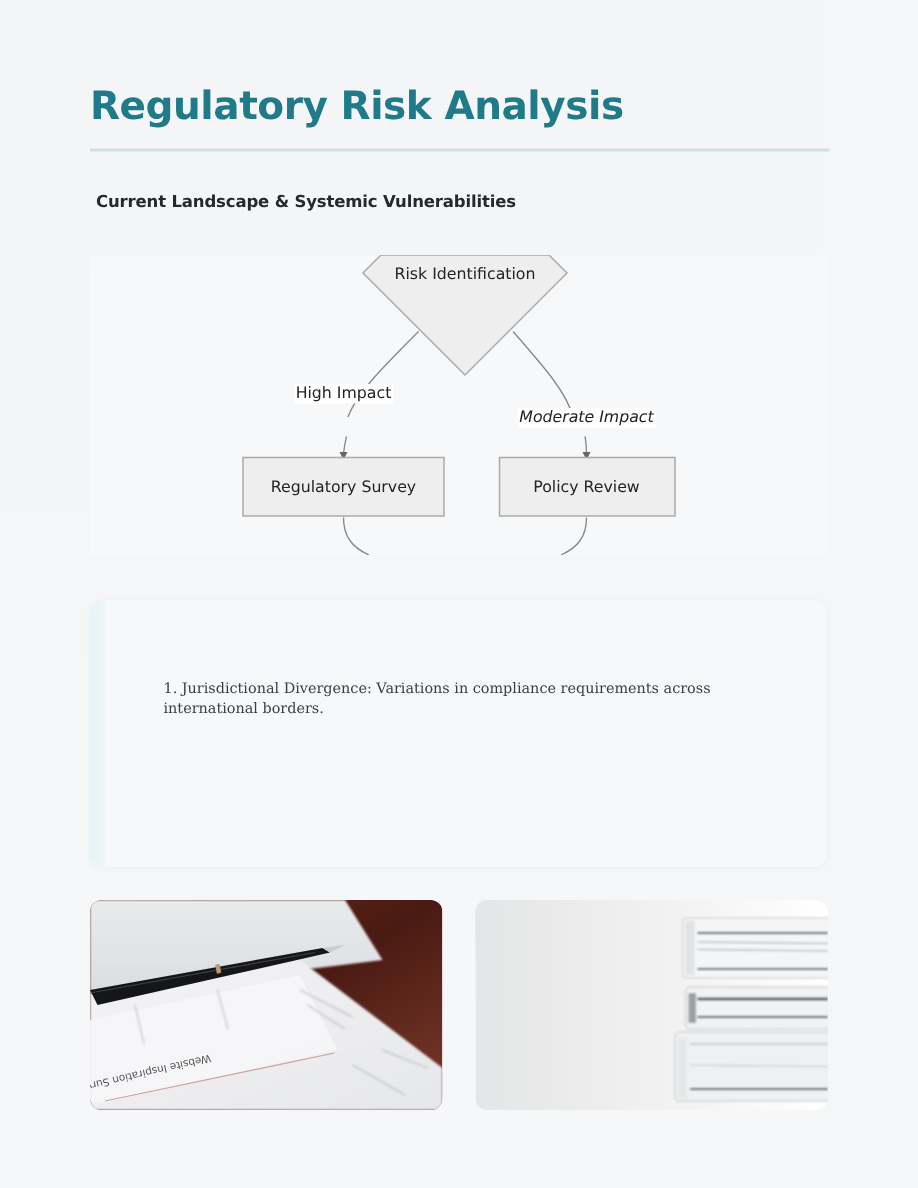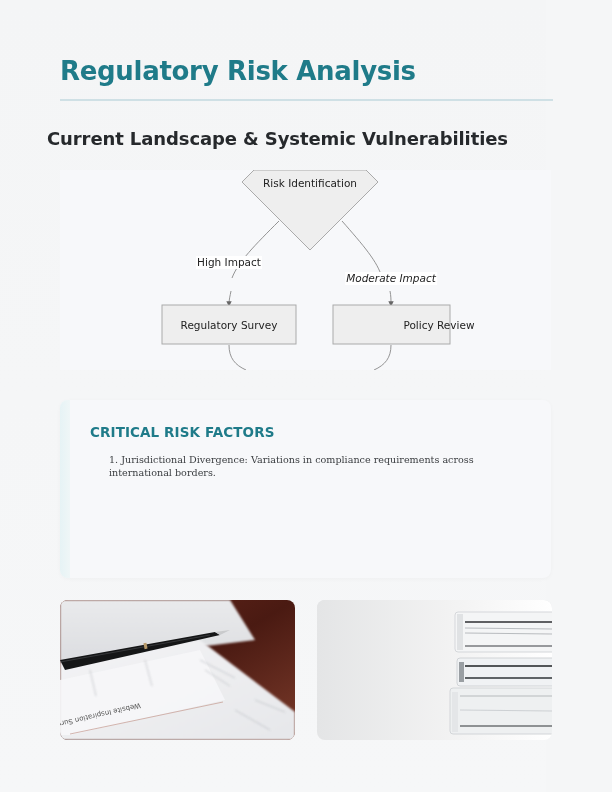--- a/index.html
+++ b/index.html
@@ -34,24 +34,24 @@
     .title-rule {
       position: absolute;
       left: 60px;
       top: 99px;
       width: 493px;
       height: 2px;
       background: #cfe0e5;
     }
     .subtitle {
       position: absolute;
-      left: 47px;
+      left: 64px;
       top: 128px;
       font-family: "DejaVu Sans", sans-serif;
-      font-size: 18px;
+      font-size: 11px;
       font-weight: 600;
       letter-spacing: -0.1px;
       color: #26292c;
       white-space: nowrap;
     }
     .diagram {
       position: absolute;
       left: 60px;
       top: 170px;
       width: 491px;
@@ -167,26 +167,25 @@
       <rect x="102" y="135" width="134" height="39" fill="#eeeeee" stroke="#aaaaaa" stroke-width="1"></rect>
       <rect x="273" y="135" width="117" height="39" fill="#eeeeee" stroke="#aaaaaa" stroke-width="1"></rect>
 
       <path d="M169,175 C169,188 175,195 186,200" fill="none" stroke="#888" stroke-width="0.9"></path>
       <path d="M331,175 C331,188 325,195 314,200" fill="none" stroke="#888" stroke-width="0.9"></path>
     </svg>
     <div class="node-label" style="left:250px; top:7px;">Risk Identification</div>
     <div class="edge-label" style="left:169px; top:86px;">High Impact</div>
     <div class="edge-label" style="left:331px; top:102px;font-style:italic;">Moderate Impact</div>
     <div class="node-label" style="left:169px; top:149px;">Regulatory Survey</div>
-    <div class="node-label" style="left:331px; top:149px;margin-left:48px;">Policy Review</div>
+    <div class="node-label" style="left:331px; top:149px;">Policy Review</div>
   </div>
 
   <div class="card">
     <div class="card-accent"></div>
-    <div class="card-title">CRITICAL RISK FACTORS</div>
     <div class="card-list">
       <div class="card-item">1. Jurisdictional Divergence: Variations in compliance requirements across international borders.</div>
     </div>
   </div>
 
   <div class="photo photo-left">
     <svg width="235" height="140" viewBox="0 0 235 140">
       <defs>
         <linearGradient id="wood" x1="0" y1="0" x2="1" y2="1">
           <stop offset="0" stop-color="#6b2a1d"></stop>

